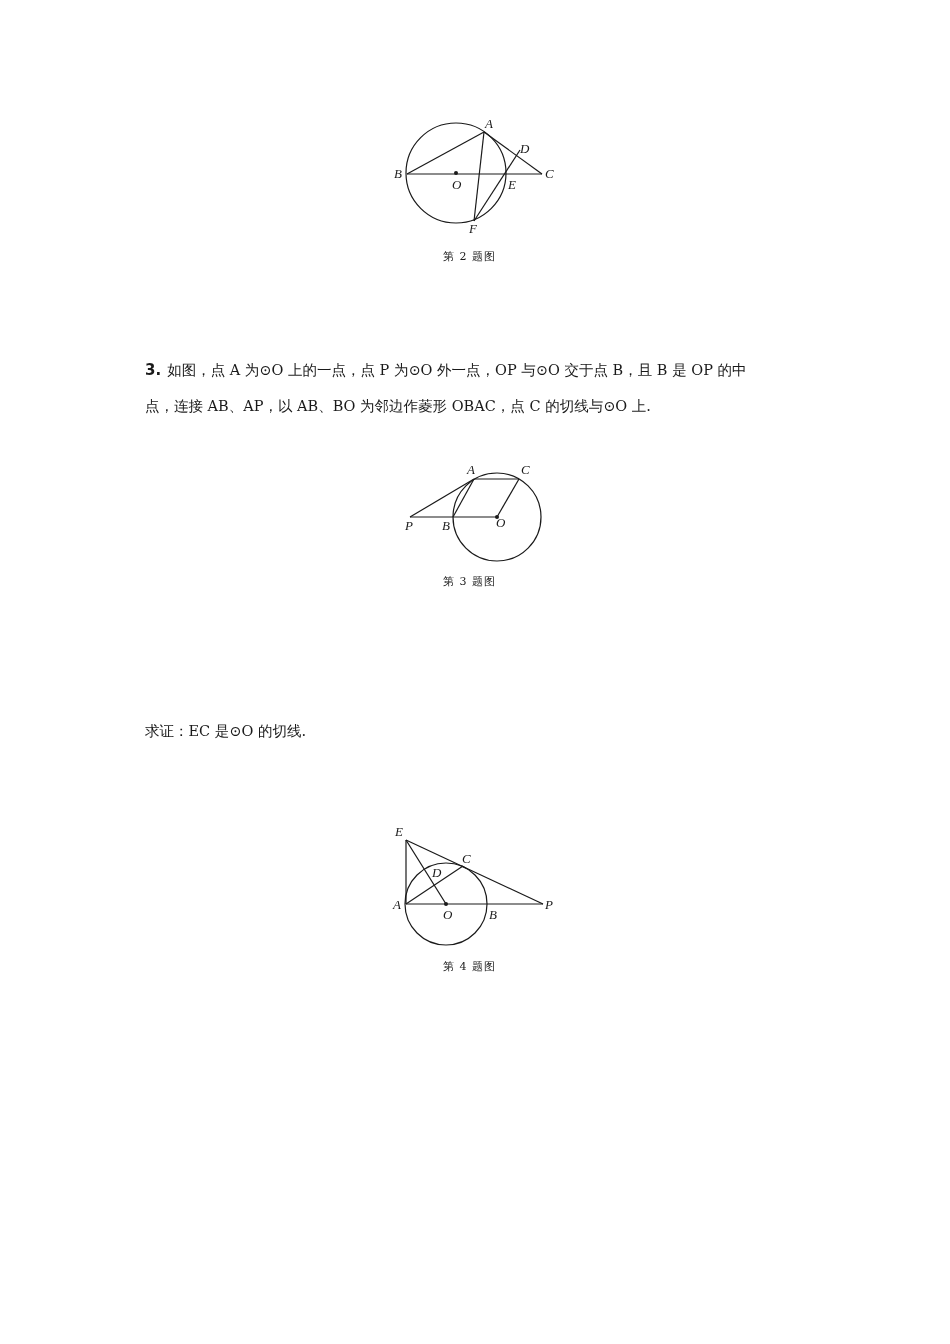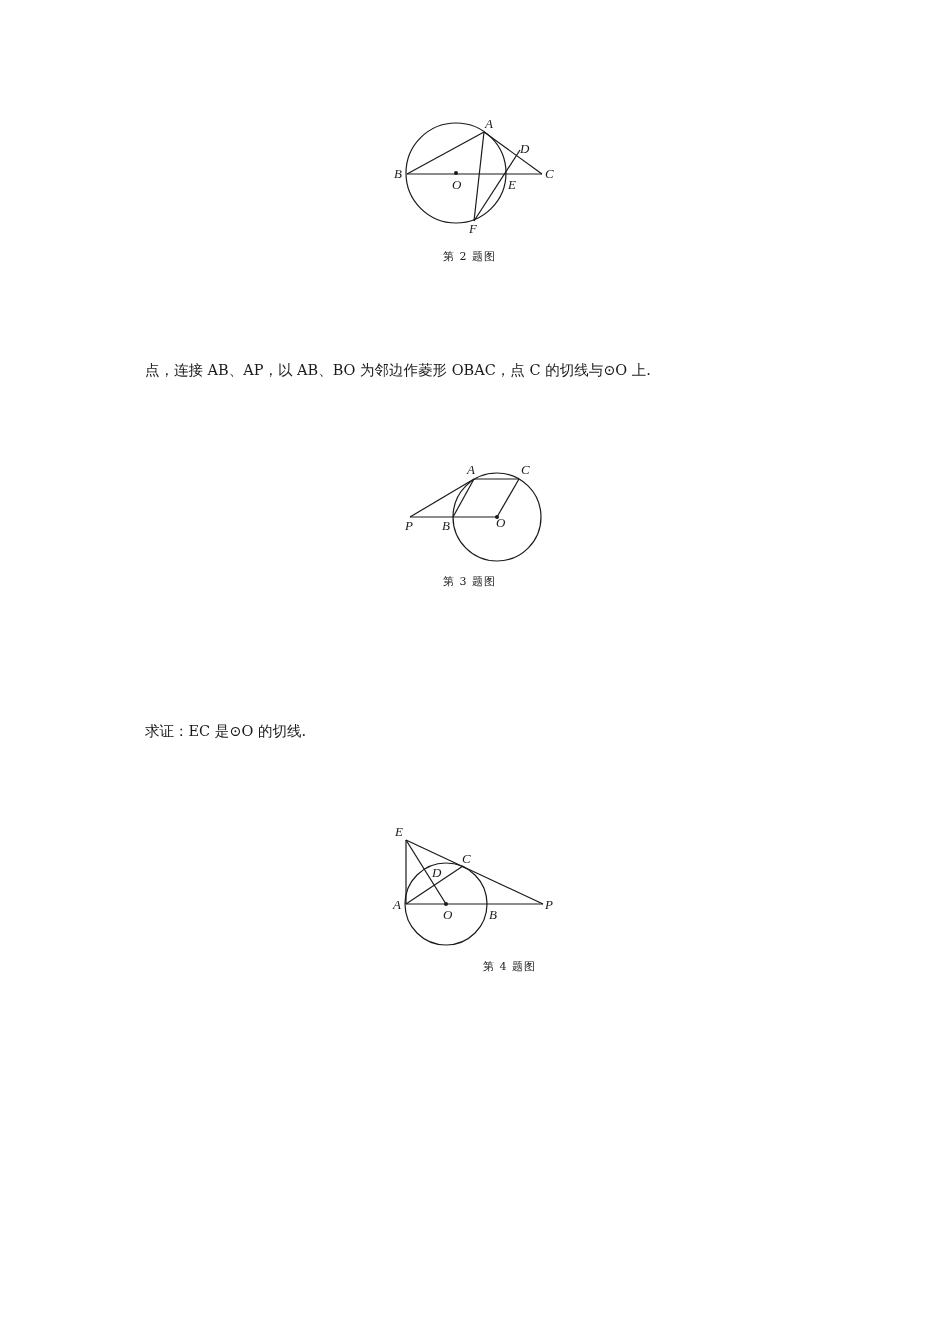--- a/index.html
+++ b/index.html
@@ -50,20 +50,21 @@
 <span class="lbl" style="position:absolute;left:485px;top:116px;">A</span>
 <span class="lbl" style="position:absolute;left:394px;top:166px;">B</span>
 <span class="lbl" style="position:absolute;left:452px;top:177px;">O</span>
 <span class="lbl" style="position:absolute;left:508px;top:177px;">E</span>
 <span class="lbl" style="position:absolute;left:545px;top:166px;">C</span>
 <span class="lbl" style="position:absolute;left:520px;top:141px;">D</span>
 <span class="lbl" style="position:absolute;left:469px;top:221px;">F</span>
 <div class="caption" style="left:443px;top:249px;">第 2 题图</div>
 
 <div class="problem" style="top:352px;">
+  <p><span class="num">3.</span><span>如图，点 A 为⊙O 上的一点，点 P 为⊙O 外一点，OP 与⊙O 交于点 B，且 B 是 OP 的中</span></p>
   <p>点，连接 AB、AP，以 AB、BO 为邻边作菱形 OBAC，点 C 的切线与⊙O 上.</p>
 </div>
 
 <span class="lbl" style="position:absolute;left:467px;top:462px;">A</span>
 <span class="lbl" style="position:absolute;left:521px;top:462px;">C</span>
 <span class="lbl" style="position:absolute;left:405px;top:518px;">P</span>
 <span class="lbl" style="position:absolute;left:442px;top:518px;">B</span>
 <span class="lbl" style="position:absolute;left:496px;top:515px;">O</span>
 <div class="caption" style="left:443px;top:574px;">第 3 题图</div>
 
@@ -71,13 +72,13 @@
   <p>求证：EC 是⊙O 的切线.</p>
 </div>
 
 <span class="lbl" style="position:absolute;left:395px;top:824px;">E</span>
 <span class="lbl" style="position:absolute;left:462px;top:851px;">C</span>
 <span class="lbl" style="position:absolute;left:432px;top:865px;">D</span>
 <span class="lbl" style="position:absolute;left:393px;top:897px;">A</span>
 <span class="lbl" style="position:absolute;left:443px;top:907px;">O</span>
 <span class="lbl" style="position:absolute;left:489px;top:907px;">B</span>
 <span class="lbl" style="position:absolute;left:545px;top:897px;">P</span>
-<div class="caption" style="left:443px;top:959px;margin-left:40px;">第 4 题图</div>
+<div class="caption" style="left:443px;top:959px;">第 4 题图</div>
 
 </body></html>

